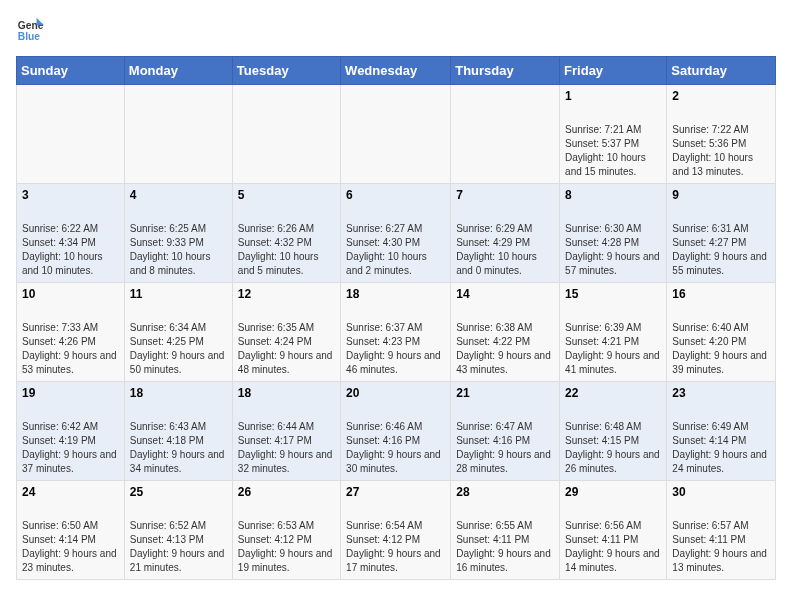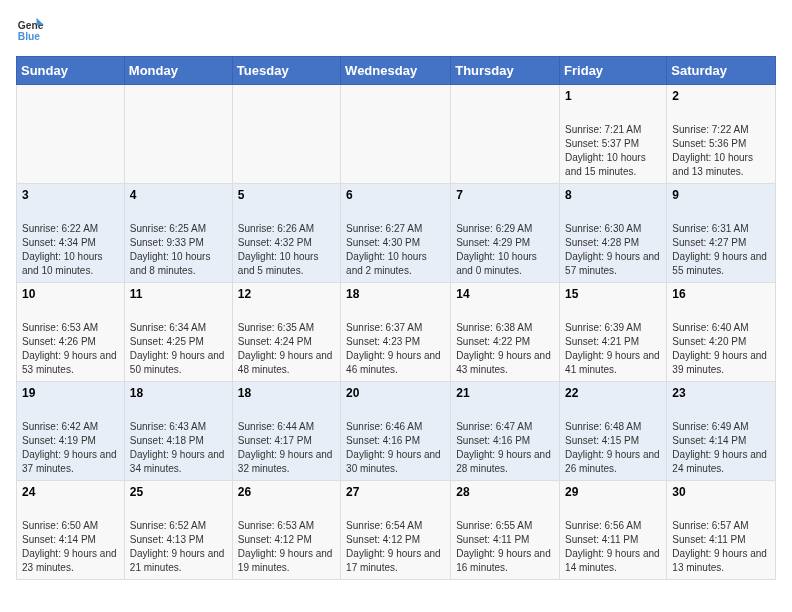--- a/index.html
+++ b/index.html
@@ -173,21 +173,21 @@
         <td>
           <div class="day-number">9</div>
           <div class="day-info">Sunrise: 6:31 AM
 Sunset: 4:27 PM
 Daylight: 9 hours and 55 minutes.</div>
         </td>
       </tr>
       <tr>
         <td>
           <div class="day-number">10</div>
-          <div class="day-info">Sunrise: 6:53 AM
+          <div class="day-info">Sunrise: 7:33 AM
 Sunset: 4:26 PM
 Daylight: 9 hours and 53 minutes.</div>
         </td>
         <td>
           <div class="day-number">11</div>
           <div class="day-info">Sunrise: 6:34 AM
 Sunset: 4:25 PM
 Daylight: 9 hours and 50 minutes.</div>
         </td>
         <td>

